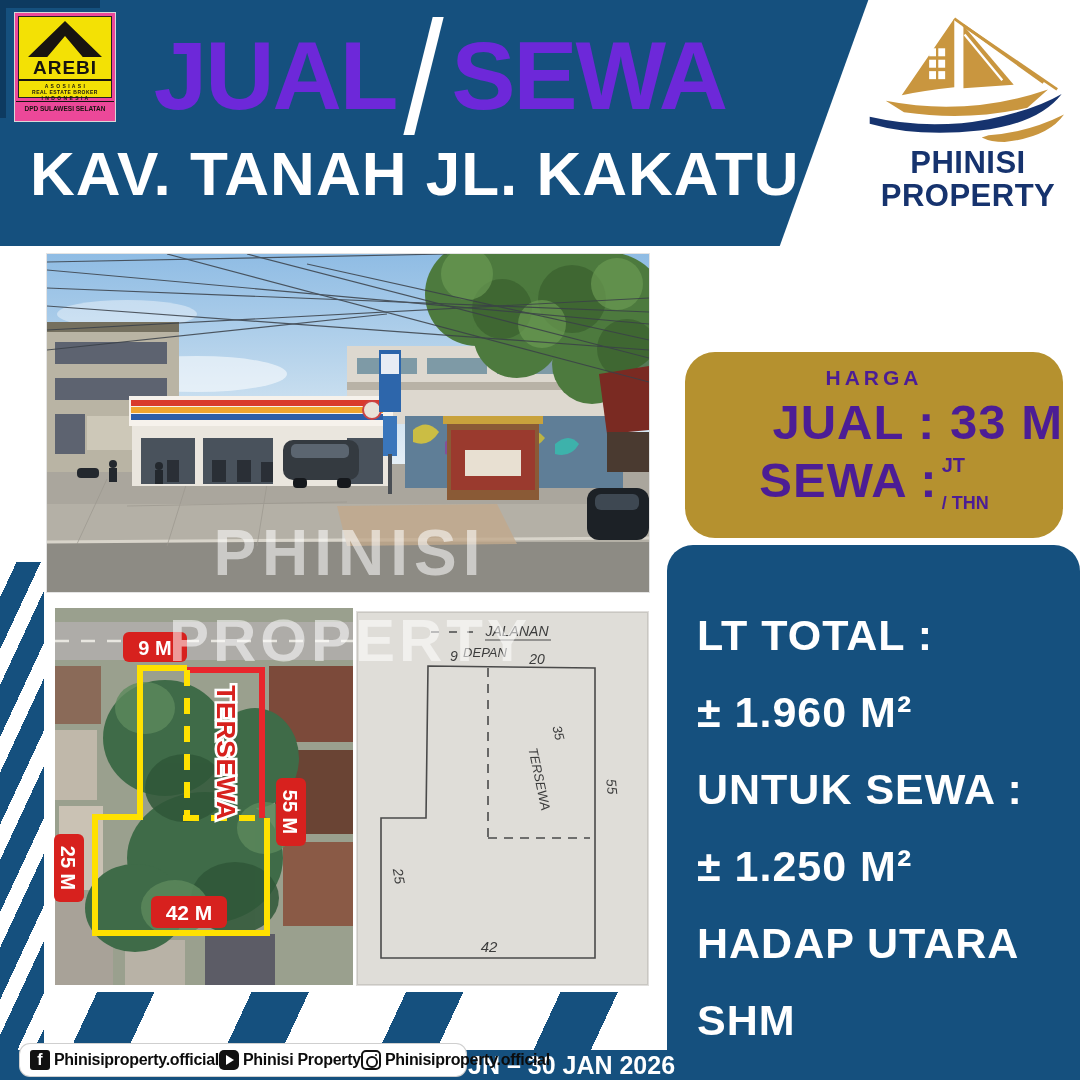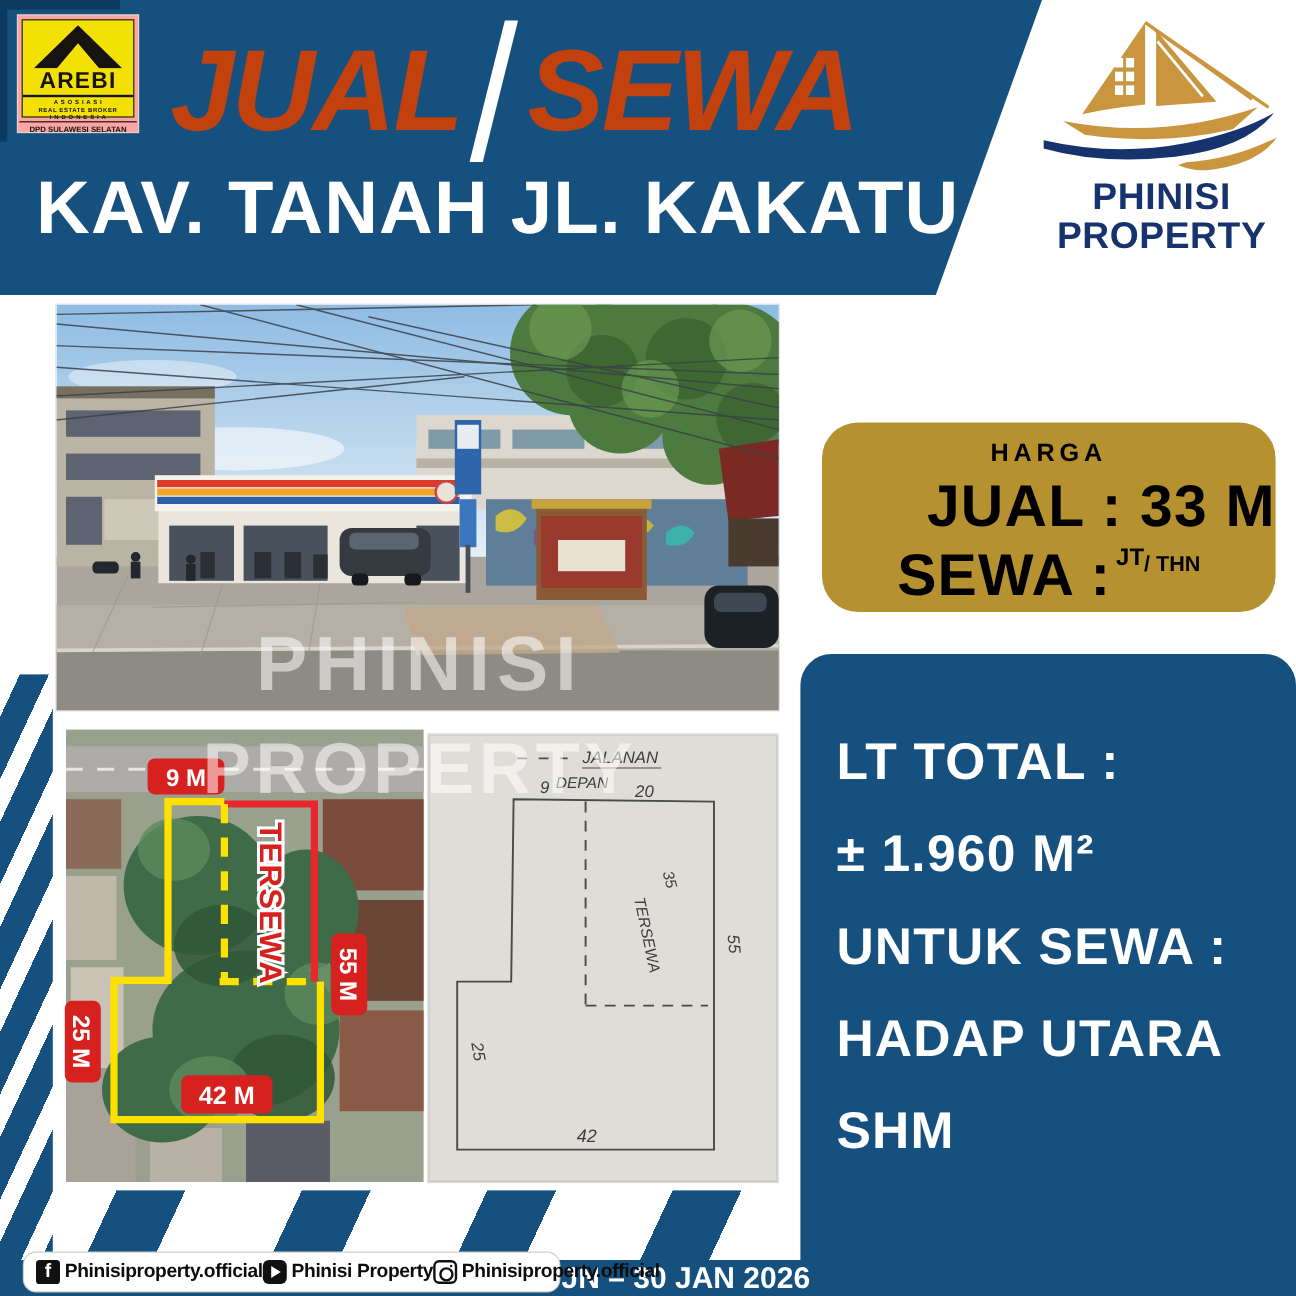--- a/index.html
+++ b/index.html
@@ -6,29 +6,29 @@
   body{width:1080px;height:1080px;position:relative;overflow:hidden;background:#ffffff;
        font-family:"Liberation Sans", sans-serif;}
   .abs{position:absolute;}
 
   
   .header-band{left:0;top:0;width:1080px;height:246px;background:#15507E;
     clip-path:polygon(0 0, 80.4% 0, 72.2% 100%, 0 100%);z-index:2;}
   .accent-top{left:0;top:0;width:100px;height:8px;background:#0D3A60;z-index:3;}
   .accent-left{left:0;top:0;width:6px;height:118px;background:#0D3A60;z-index:3;}
 
-  .title-row{left:138px;top:16px;width:580px;height:120px;display:flex;align-items:center;
-    justify-content:center;z-index:4;color:#c2410c;font-style:italic;}
+  .title-row{left:150px;top:16px;width:580px;height:120px;display:flex;align-items:center;
+    justify-content:center;z-index:4;color:#6d28d9;}
   .title-word{font-size:96px;font-weight:800;letter-spacing:-2px;}
   .title-slash{width:11px;height:118px;background:#fff;transform:skewX(-14deg);margin:0 22px;}
   .subtitle{left:18px;top:138px;width:762px;height:80px;z-index:4;color:#fff;
     font-size:62px;font-weight:800;letter-spacing:1px;text-align:center;white-space:nowrap;margin-left:12px;}
 
   
-  .arebi{left:14px;top:12px;width:102px;height:99px;background:#fca5a5;z-index:5;
+  .arebi{left:14px;top:12px;width:102px;height:110px;background:#ec4899;z-index:5;
     box-shadow:0 0 0 1px #d8d8d8 inset;}
   .arebi-yellow{left:4px;top:4px;width:94px;height:82px;background:#F3E105;border:1px solid #222;box-sizing:border-box;}
   .arebi-roof{left:9px;top:4px;width:74px;height:36px;background:#171410;
     clip-path:polygon(50% 0,100% 100%,74% 100%,50% 42%,26% 100%,0 100%);}
   .arebi-name{left:0;top:40px;width:92px;text-align:center;font-size:19px;font-weight:800;color:#171410;
     border-bottom:2px solid #171410;letter-spacing:1px;}
   .arebi-small{left:2px;top:66px;width:88px;text-align:center;font-size:5px;font-weight:700;color:#171410;line-height:6px;letter-spacing:.5px;}
   .arebi-region{left:2px;top:89px;width:98px;text-align:center;font-size:6.5px;font-weight:700;color:#171410;
     border-top:1px solid #171410;padding-top:3px;}
 
@@ -40,27 +40,27 @@
   .photo{left:47px;top:254px;width:602px;height:338px;box-shadow:0 0 0 1px #e4e4e4;z-index:1;}
   .wm{color:rgba(255,255,255,.55);font-weight:800;text-align:center;z-index:6;pointer-events:none;white-space:nowrap;}
   .wm-photo{left:175px;top:516px;width:350px;font-size:64px;letter-spacing:6px;}
   .wm-plans{left:130px;top:606px;width:440px;font-size:60px;letter-spacing:4px;}
 
   
   .sat{left:55px;top:608px;width:298px;height:377px;z-index:2;}
   .sketch{left:357px;top:612px;width:291px;height:373px;z-index:2;box-shadow:0 0 0 1px #e0dedc;}
 
   
-  .price-card{left:685px;top:352px;width:378px;height:158px;background:#B5912F;border-radius:30px;z-index:4;color:#000000;}
+  .price-card{left:685px;top:352px;width:378px;height:186px;background:#B5912F;border-radius:30px;z-index:4;color:#4c1d95;}
   .price-label{left:0;top:14px;width:100%;text-align:center;font-size:21px;font-weight:800;letter-spacing:4px;}
   .price-jual{left:0;top:42px;width:100%;text-align:right;font-size:49px;font-weight:800;letter-spacing:1px;}
   .sewa-row{left:0;top:100px;width:100%;display:flex;align-items:flex-start;justify-content:center;font-weight:800;}
   .sewa-prefix{font-size:49px;letter-spacing:1px;}
   .sewa-150{font-size:60px;line-height:56px;margin-left:10px;}
-  .sewa-unit{display:flex;flex-direction:row;align-items:flex-start;margin-left:4px;margin-top:2px;}
+  .sewa-unit{display:flex;flex-direction:column;align-items:flex-start;margin-left:4px;margin-top:2px;gap:10px;}
   .sewa-jt{font-size:20px;font-weight:800;}
   .sewa-per{font-size:18px;font-weight:800;margin-top:6px;white-space:nowrap;}
 
   .spec-card{left:667px;top:545px;width:413px;height:535px;background:#15507E;border-radius:26px 26px 0 0;z-index:3;color:#fff;}
   .spec-label{left:0;top:13px;width:100%;text-align:center;font-size:25px;font-weight:800;letter-spacing:5px;}
   .spec-lines{left:30px;top:52px;width:370px;}
   .spec-line{font-size:43px;font-weight:800;line-height:77px;letter-spacing:1px;white-space:nowrap;}
 
   
   .stripes-left{left:0;top:562px;width:44px;height:518px;z-index:1;
@@ -369,20 +369,21 @@
       <span class="sewa-per">/ THN</span>
     </span>
   </div>
 </div>
 
 <div class="abs spec-card">
   <div class="abs spec-lines">
     <div class="spec-line">LT TOTAL :</div>
     <div class="spec-line">± 1.960 M²</div>
     <div class="spec-line">UNTUK SEWA :</div>
+    <div class="spec-line">± 1.250 M²</div>
     <div class="spec-line">HADAP UTARA</div>
     <div class="spec-line">SHM</div>
   </div>
 </div>
 
 <div class="abs footer-bar"></div>
 <div class="abs social-pill">
   <div class="social-item">
     <div class="ic ic-fb">f</div>
     <span class="txt">Phinisiproperty.official</span>

